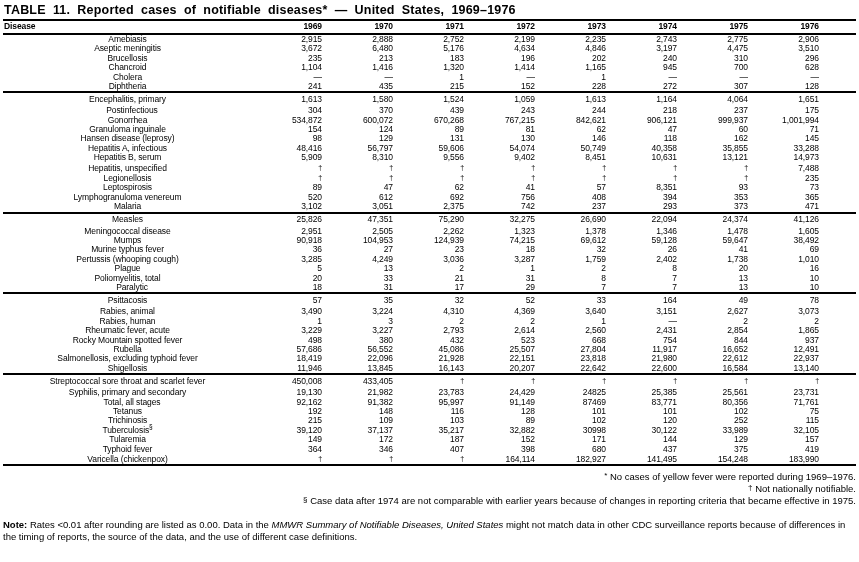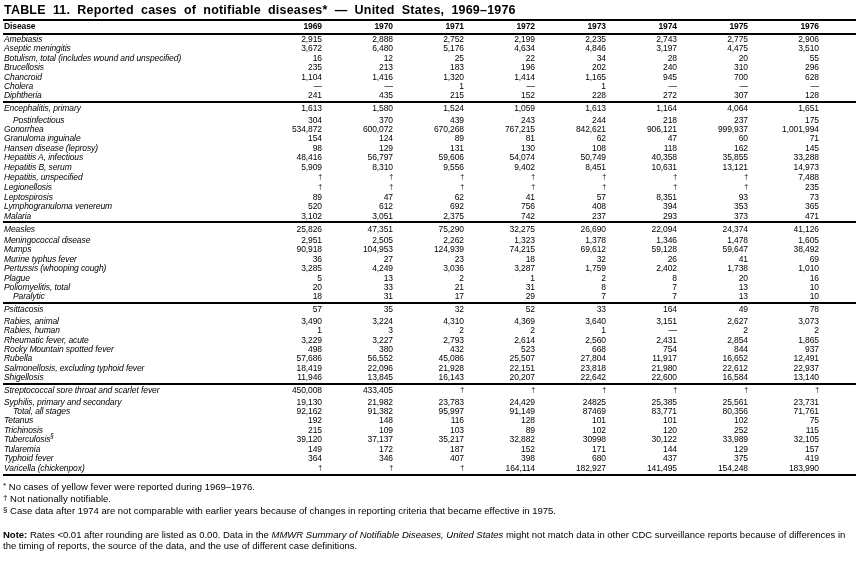--- a/index.html
+++ b/index.html
@@ -19,29 +19,29 @@
   }
   col.c-disease{width:248px;}
   col.c-yr{width:71px;}
   col.c-spacer{width:37px;}
   th,td{padding:0;line-height:9.4px;height:9.4px;white-space:nowrap;vertical-align:bottom;}
   thead th{
     font-weight:bold;border-bottom:2.5px solid #000;
     padding:1px 0 1.5px 0;text-align:right;
   }
   thead th.disease{text-align:left;padding-left:1px;}
-  td.lbl{text-align:left;padding-left:1px;font-style:italic;}
+  td.lbl{text-align:center;padding-left:1px;}
   td.lbl.ind{padding-left:10px;}
   td.num{text-align:right;}
   td.num.dg,.dagcell{font-size:7px;}
   td.num.dg{vertical-align:top;line-height:8px;padding-top:1px;}
   sup{font-size:6.5px;line-height:0;}
   tbody.sec:not(:first-of-type) tr:first-child td{border-top:2px solid #000;padding-top:1.5px;}
   tbody.sec:not(:first-of-type) tr:first-child td{padding-bottom:2px;}
-  .footnotes{margin-top:4px;font-size:9.5px;line-height:11px;}
+  .footnotes{margin-top:4px;font-size:9.5px;line-height:11px;text-align:right;}
   .fn .fn-m{font-size:8px;vertical-align:2px;}
   .note{
     margin:13px 0 0 0;font-size:9.5px;line-height:11.5px;width:853px;
   }
   .note b{font-weight:bold;}
   .note i{font-style:italic;margin-top:24px;}
 </style>
 </head>
 <body>
 
@@ -93,32 +93,20 @@
         <td class="num">6,480</td>
         <td class="num">5,176</td>
         <td class="num">4,634</td>
         <td class="num">4,846</td>
         <td class="num">3,197</td>
         <td class="num">4,475</td>
         <td class="num">3,510</td>
         <td class="spacer"></td>
       </tr>
       <tr>
-        <td class="lbl">Botulism, total (includes wound and unspecified)</td>
-        <td class="num">16</td>
-        <td class="num">12</td>
-        <td class="num">25</td>
-        <td class="num">22</td>
-        <td class="num">34</td>
-        <td class="num">28</td>
-        <td class="num">20</td>
-        <td class="num">55</td>
-        <td class="spacer"></td>
-      </tr>
-      <tr>
         <td class="lbl">Brucellosis</td>
         <td class="num">235</td>
         <td class="num">213</td>
         <td class="num">183</td>
         <td class="num">196</td>
         <td class="num">202</td>
         <td class="num">240</td>
         <td class="num">310</td>
         <td class="num">296</td>
         <td class="spacer"></td>
@@ -208,21 +196,21 @@
         <td class="num">60</td>
         <td class="num">71</td>
         <td class="spacer"></td>
       </tr>
       <tr>
         <td class="lbl">Hansen disease (leprosy)</td>
         <td class="num">98</td>
         <td class="num">129</td>
         <td class="num">131</td>
         <td class="num">130</td>
-        <td class="num">108</td>
+        <td class="num">146</td>
         <td class="num">118</td>
         <td class="num">162</td>
         <td class="num">145</td>
         <td class="spacer"></td>
       </tr>
       <tr>
         <td class="lbl">Hepatitis A, infectious</td>
         <td class="num">48,416</td>
         <td class="num">56,797</td>
         <td class="num">59,606</td>

